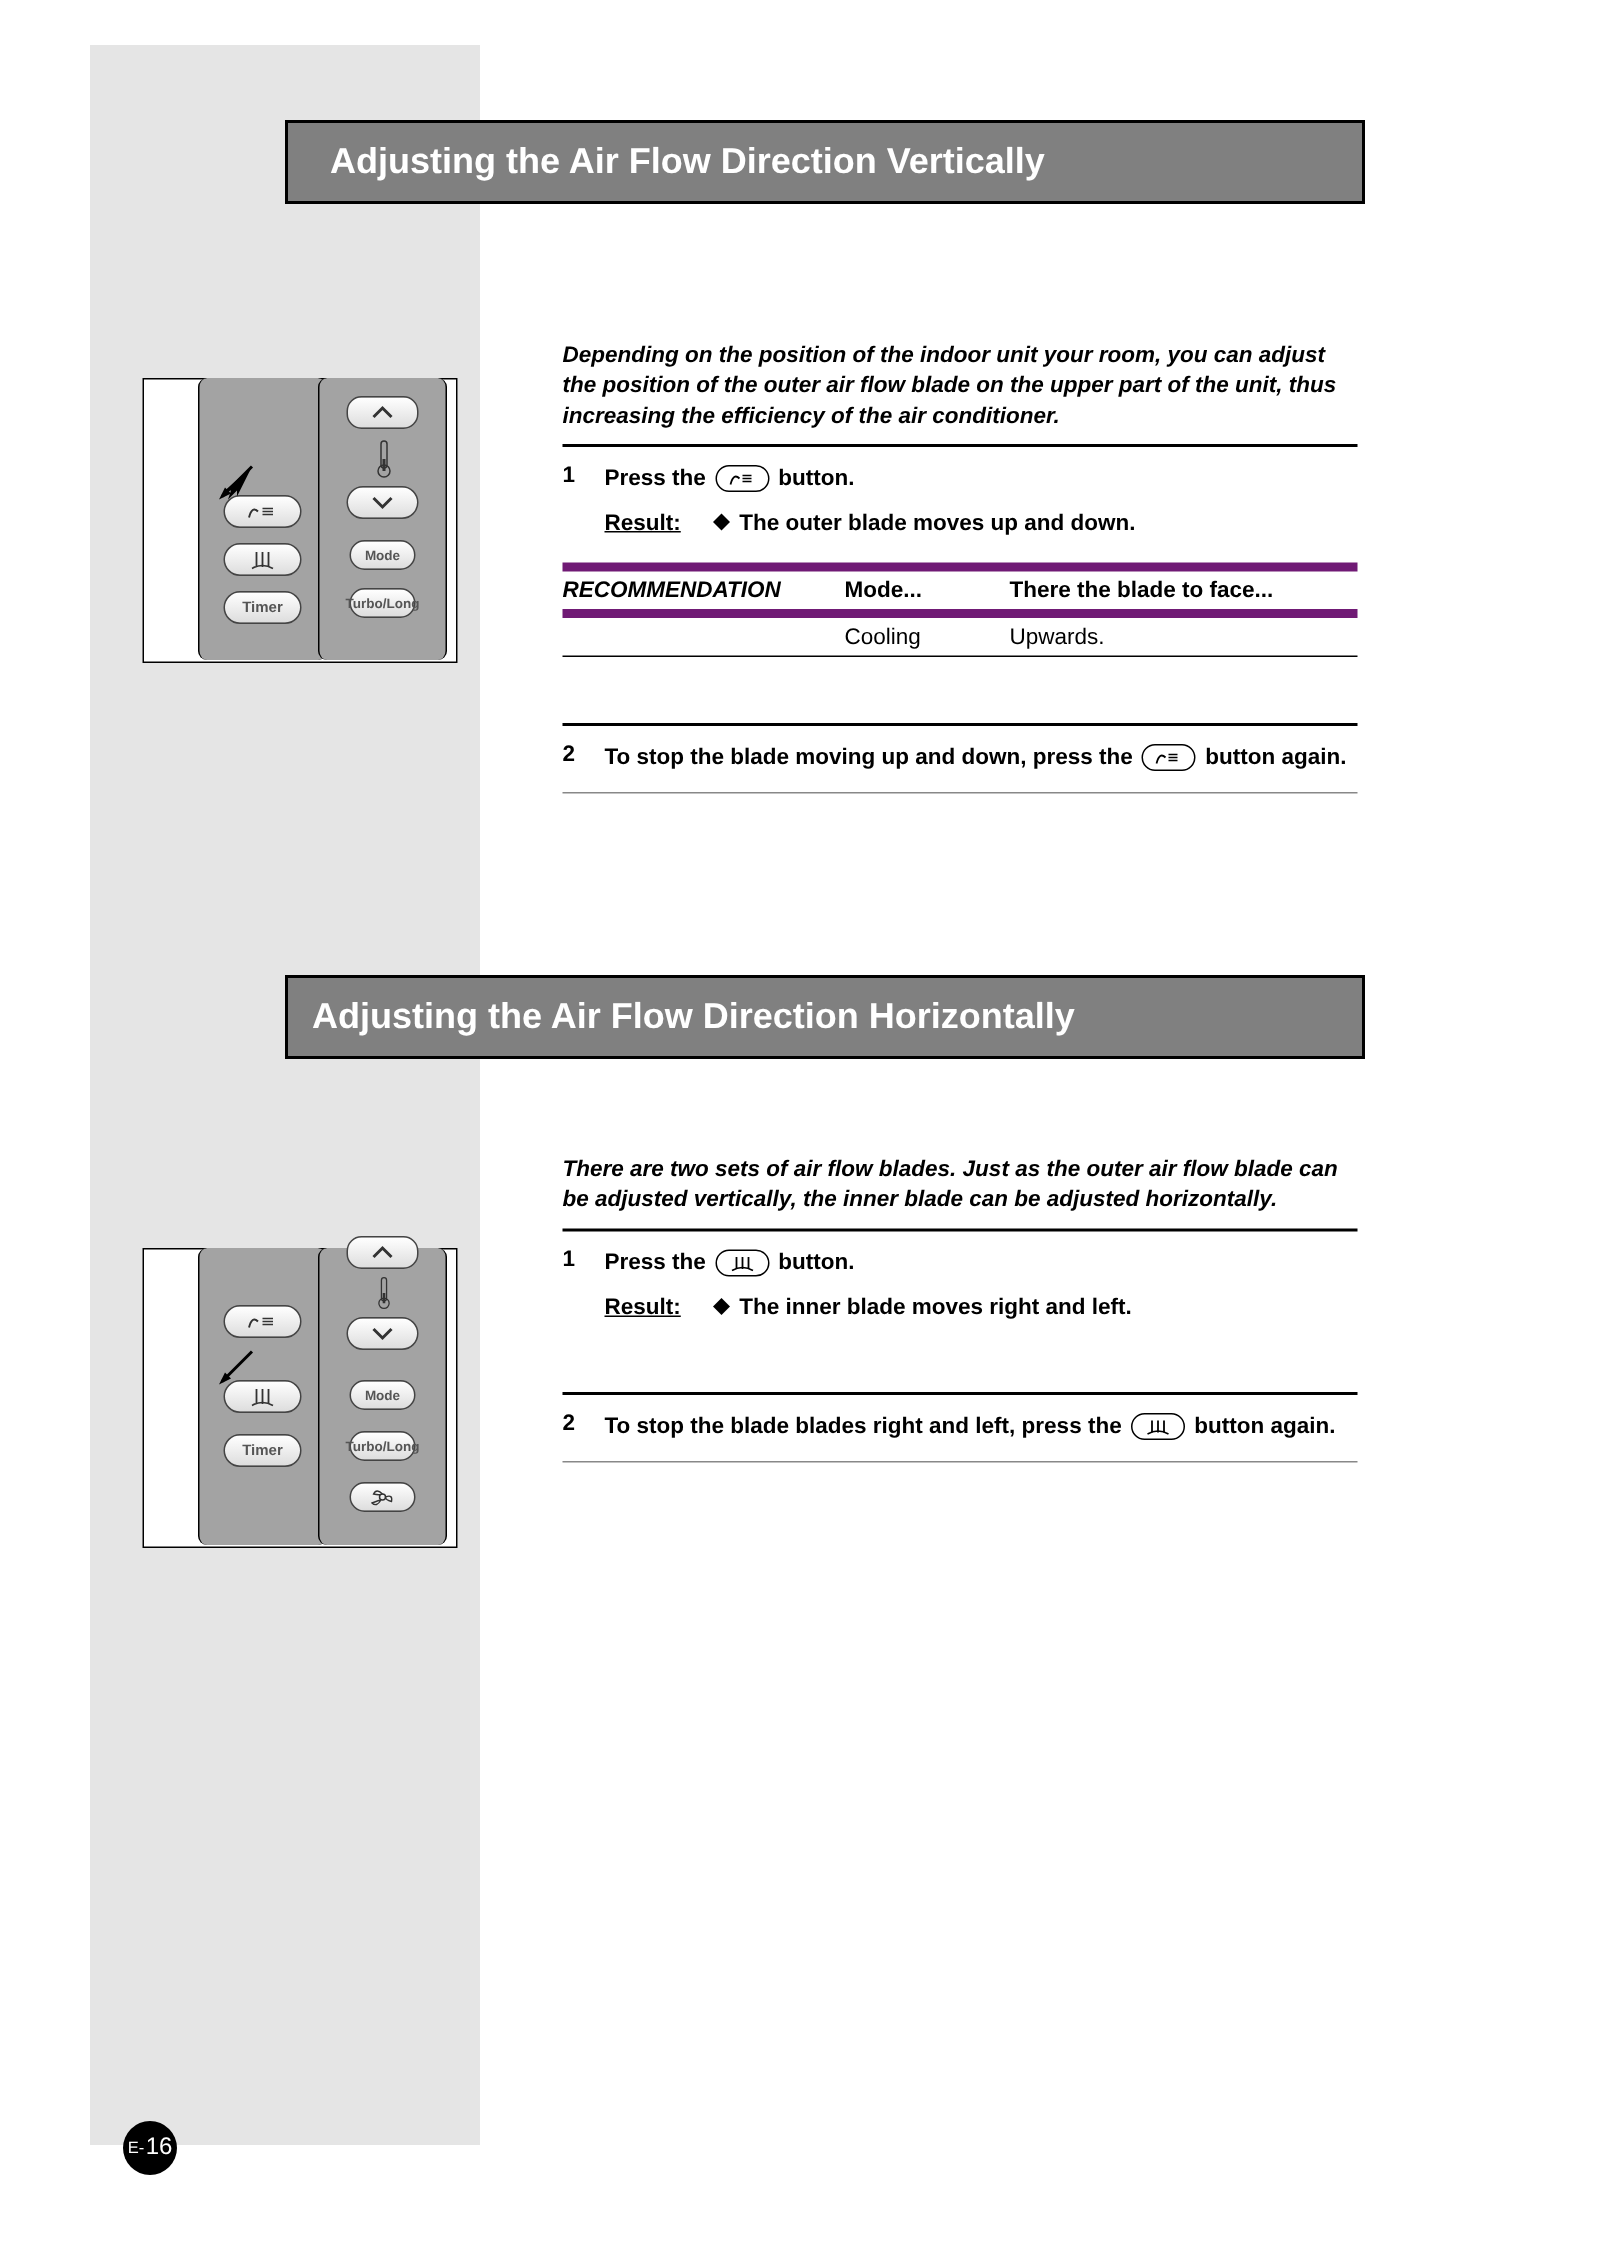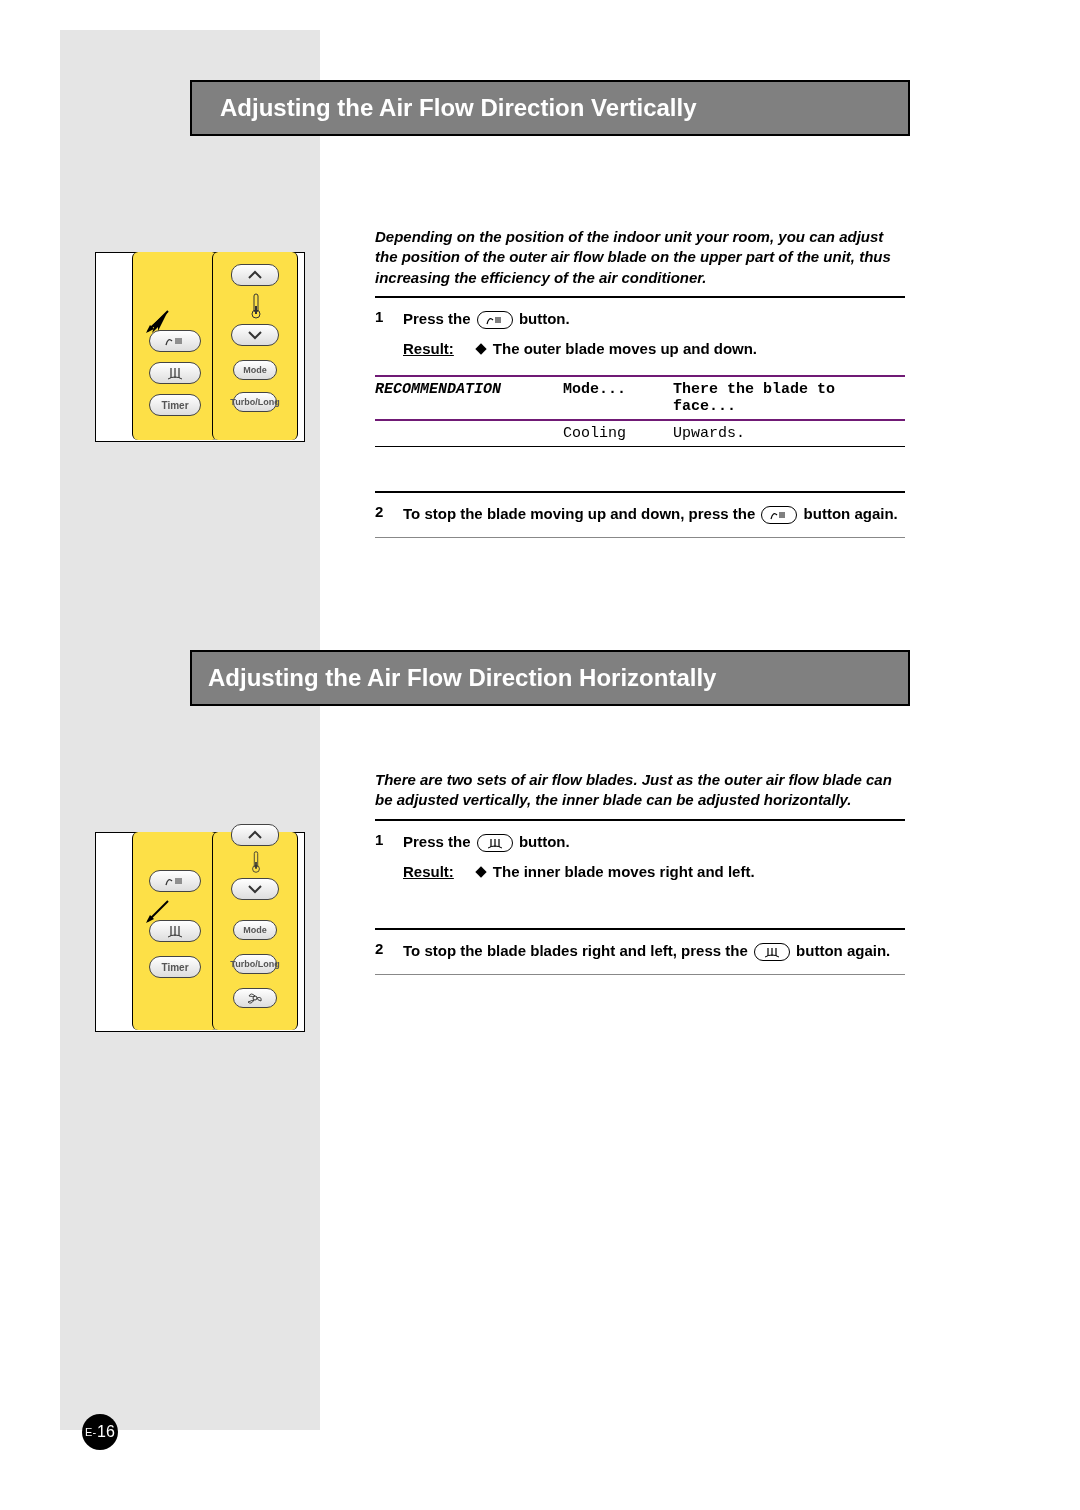--- a/index.html
+++ b/index.html
@@ -55,35 +55,35 @@
     border: 1.5px solid #000;
     border-radius: 11px;
     width: 36px; height: 18px;
     vertical-align: middle;
     position: relative;
     margin: 0 2px;
     background:#fff;
   }
   .button-icon svg { position:absolute; left:50%; top:50%; transform:translate(-50%,-50%); }
   .rec-table { margin-top: 14px; width: 100%; }
-  .rec-row { display:flex; border-top:2px solid #701a75;font-family:Liberation Mono, monospace; }
+  .rec-row { display:flex; border-top:6px solid #701a75; }
   .rec-row:last-child { border-bottom:1px solid #000; }
   .rec-label { width: 180px; font-style: italic; font-weight: bold; padding: 4px 0; }
   .rec-c1 { width: 110px; padding: 4px 8px; }
   .rec-c2 { flex:1; padding: 4px 8px; }
   .rec-head { font-weight: bold; }
   .remote-illus {
     position: absolute;
     width: 210px; height: 190px;
     border: 1.5px solid #000;
     background: #fff;
   }
   .ill1 { left: 95px; top: 252px; }
   .ill2 { left: 95px; top: 832px; height: 200px; }
-  .remote-col { position:absolute; border:1.5px solid #000; border-radius:6px; background:#fde047; }
+  .remote-col { position:absolute; border:1.5px solid #000; border-radius:6px; background:#a3a3a3; }
   .remote-col.left { left:12px; top:-1px; width:86px; height:100%; border-top:none; border-bottom:none;margin-left:24px;}
   .remote-col.right { left:116px; top:-1px; width:86px; height:100%; border-top:none; border-bottom:none;}
   .rbtn { position:absolute; border:1.5px solid #444; border-radius:12px; background:linear-gradient(#fff,#ddd); font-size:10px; display:flex; align-items:center; justify-content:center; font-weight:bold; color:#555;}
   .rbtn.oval { width:52px; height:22px; }
   .rbtn.small { width:44px; height:20px; font-size:9px; }
   .pointer { position:absolute; width: 26px; height: 26px; }
   .pointer svg { width:100%; height:100%; }
   .page-num {
     position: absolute;
     left: 82px; bottom: 60px;

